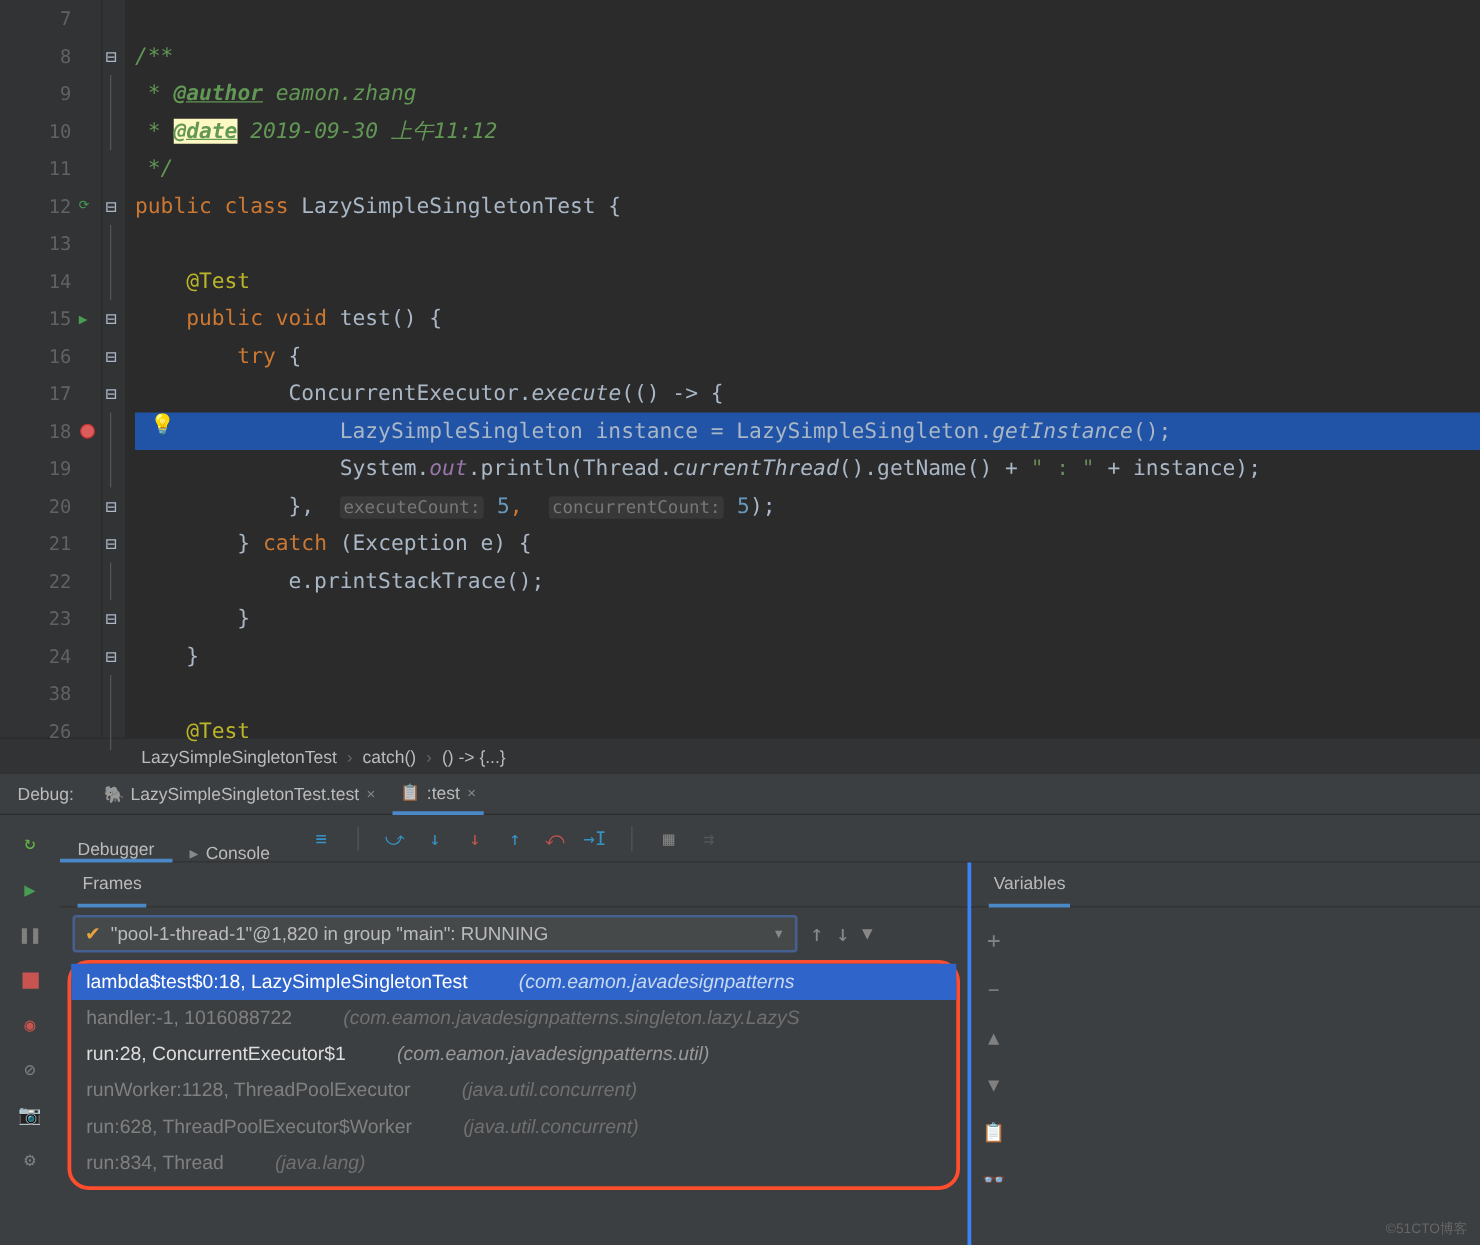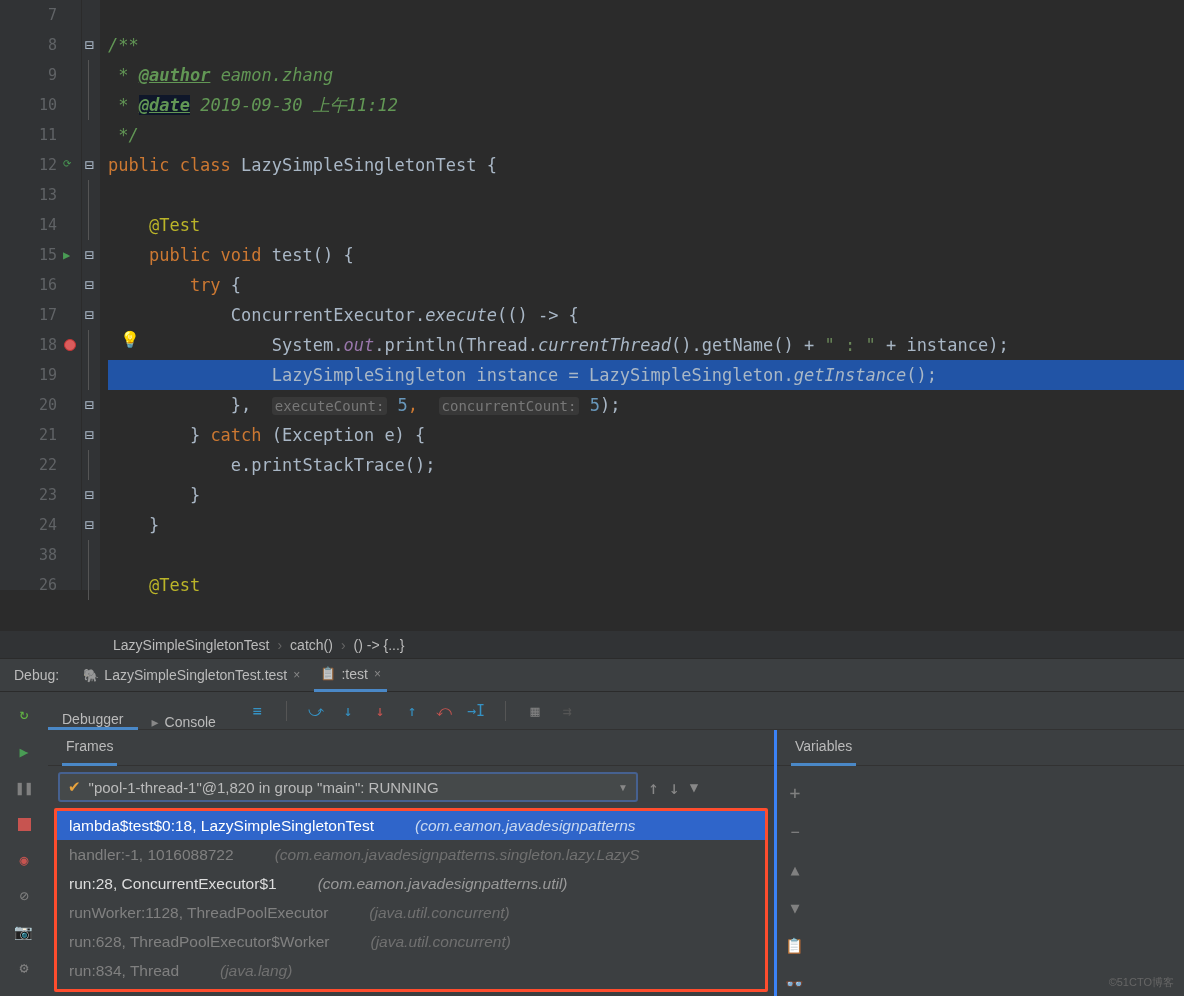--- a/index.html
+++ b/index.html
@@ -80,39 +80,38 @@
       background: #2154a6;
     }
     .bulb {
       position: absolute;
       left: 20px;
       top: 330px;
       font-size: 16px;
     }
     .comment-green { color: #629755; font-style: italic; }
     .doc-tag { color: #629755; font-style: italic; text-decoration: underline; font-weight: bold; }
-    .doc-tag-date { color: #629755; font-style: italic; text-decoration: underline; font-weight: bold; background: #0f172a; }
+    .doc-tag-date { color: #629755; font-style: italic; text-decoration: underline; font-weight: bold; background: #fef9c3; }
     .keyword { color: #cc7832; }
     .annotation { color: #bbb529; }
     .static-method { font-style: italic; color: #a9b7c6; }
     .static-field { color: #9876aa; font-style: italic; }
     .string { color: #6a8759; }
     .number { color: #6897bb; }
     .param-hint { color: #787878; background: #383838; font-size: 14px; padding: 1px 3px; border-radius: 3px; }
     .breadcrumb {
       height: 28px;
       background: #313335;
       border-top: 1px solid #2b2b2b;
       display: flex;
       align-items: center;
       padding-left: 113px;
       font-size: 14px;
       color: #bbb;
       font-family: -apple-system, sans-serif;
-      margin-top: 40px;
     }
     .breadcrumb-sep { color: #666; margin: 0 8px; }
     .debug-panel {
       height: 378px;
       background: #3c3f41;
       border-top: 1px solid #2b2b2b;
       display: flex;
       flex-direction: column;
     }
     .debug-tabs {
@@ -224,21 +223,21 @@
       padding: 0 8px;
       color: #bbb;
       font-family: -apple-system, sans-serif;
       font-size: 15px;
     }
     .check-icon { color: #e8a33d; margin-right: 8px; }
     .dropdown-arrow { margin-left: auto; color: #888; font-size: 10px; }
     .nav-btn { color: #888; font-size: 18px; cursor: pointer; }
     .frames-list {
       border: 3px solid #ff4d2e;
-      border-radius: 2px;
+      border-radius: 17px;
       margin: 0 6px;
       height: 184px;
     }
     .frame-item {
       height: 29px;
       display: flex;
       align-items: center;
       padding-left: 12px;
       font-family: -apple-system, sans-serif;
       font-size: 15.5px;
@@ -427,22 +426,22 @@
     <div class="code-line"><span class="comment-green">/**</span></div>
     <div class="code-line"> <span class="comment-green">* </span><span class="doc-tag">@author</span><span class="comment-green"> eamon.zhang</span></div>
     <div class="code-line"> <span class="comment-green">* </span><span class="doc-tag-date">@date</span><span class="comment-green"> 2019-09-30 上午11:12</span></div>
     <div class="code-line"><span class="comment-green"> */</span></div>
     <div class="code-line"><span class="keyword">public class </span><span>LazySimpleSingletonTest {</span></div>
     <div class="code-line"></div>
     <div class="code-line">    <span class="annotation">@Test</span></div>
     <div class="code-line">    <span class="keyword">public void </span><span>test() {</span></div>
     <div class="code-line">        <span class="keyword">try</span> {</div>
     <div class="code-line">            <span>ConcurrentExecutor.</span><span class="static-method">execute</span><span>(() -&gt; {</span></div>
+    <div class="code-line highlighted-line">                <span>LazySimpleSingleton instance = LazySimpleSingleton.</span><span class="static-method">getInstance</span><span>();</span></div>
     <div class="code-line">                <span>System.</span><span class="static-field">out</span><span>.println(Thread.</span><span class="static-method">currentThread</span><span>().getName() + </span><span class="string">" : "</span><span> + instance);</span></div>
-    <div class="code-line highlighted-line">                <span>LazySimpleSingleton instance = LazySimpleSingleton.</span><span class="static-method">getInstance</span><span>();</span></div>
     <div class="code-line">            <span>},  </span><span class="param-hint">executeCount:</span><span class="number"> 5</span><span class="keyword">,  </span><span class="param-hint">concurrentCount:</span><span class="number"> 5</span><span>);</span></div>
     <div class="code-line">        <span>} </span><span class="keyword">catch</span><span> (Exception e) {</span></div>
     <div class="code-line">            <span>e.printStackTrace();</span></div>
     <div class="code-line">        <span>}</span></div>
     <div class="code-line">    <span>}</span></div>
     <div class="code-line"></div>
     <div class="code-line">    <span class="annotation">@Test</span></div>
     <span class="bulb">💡</span>
   </div>
 </div>

